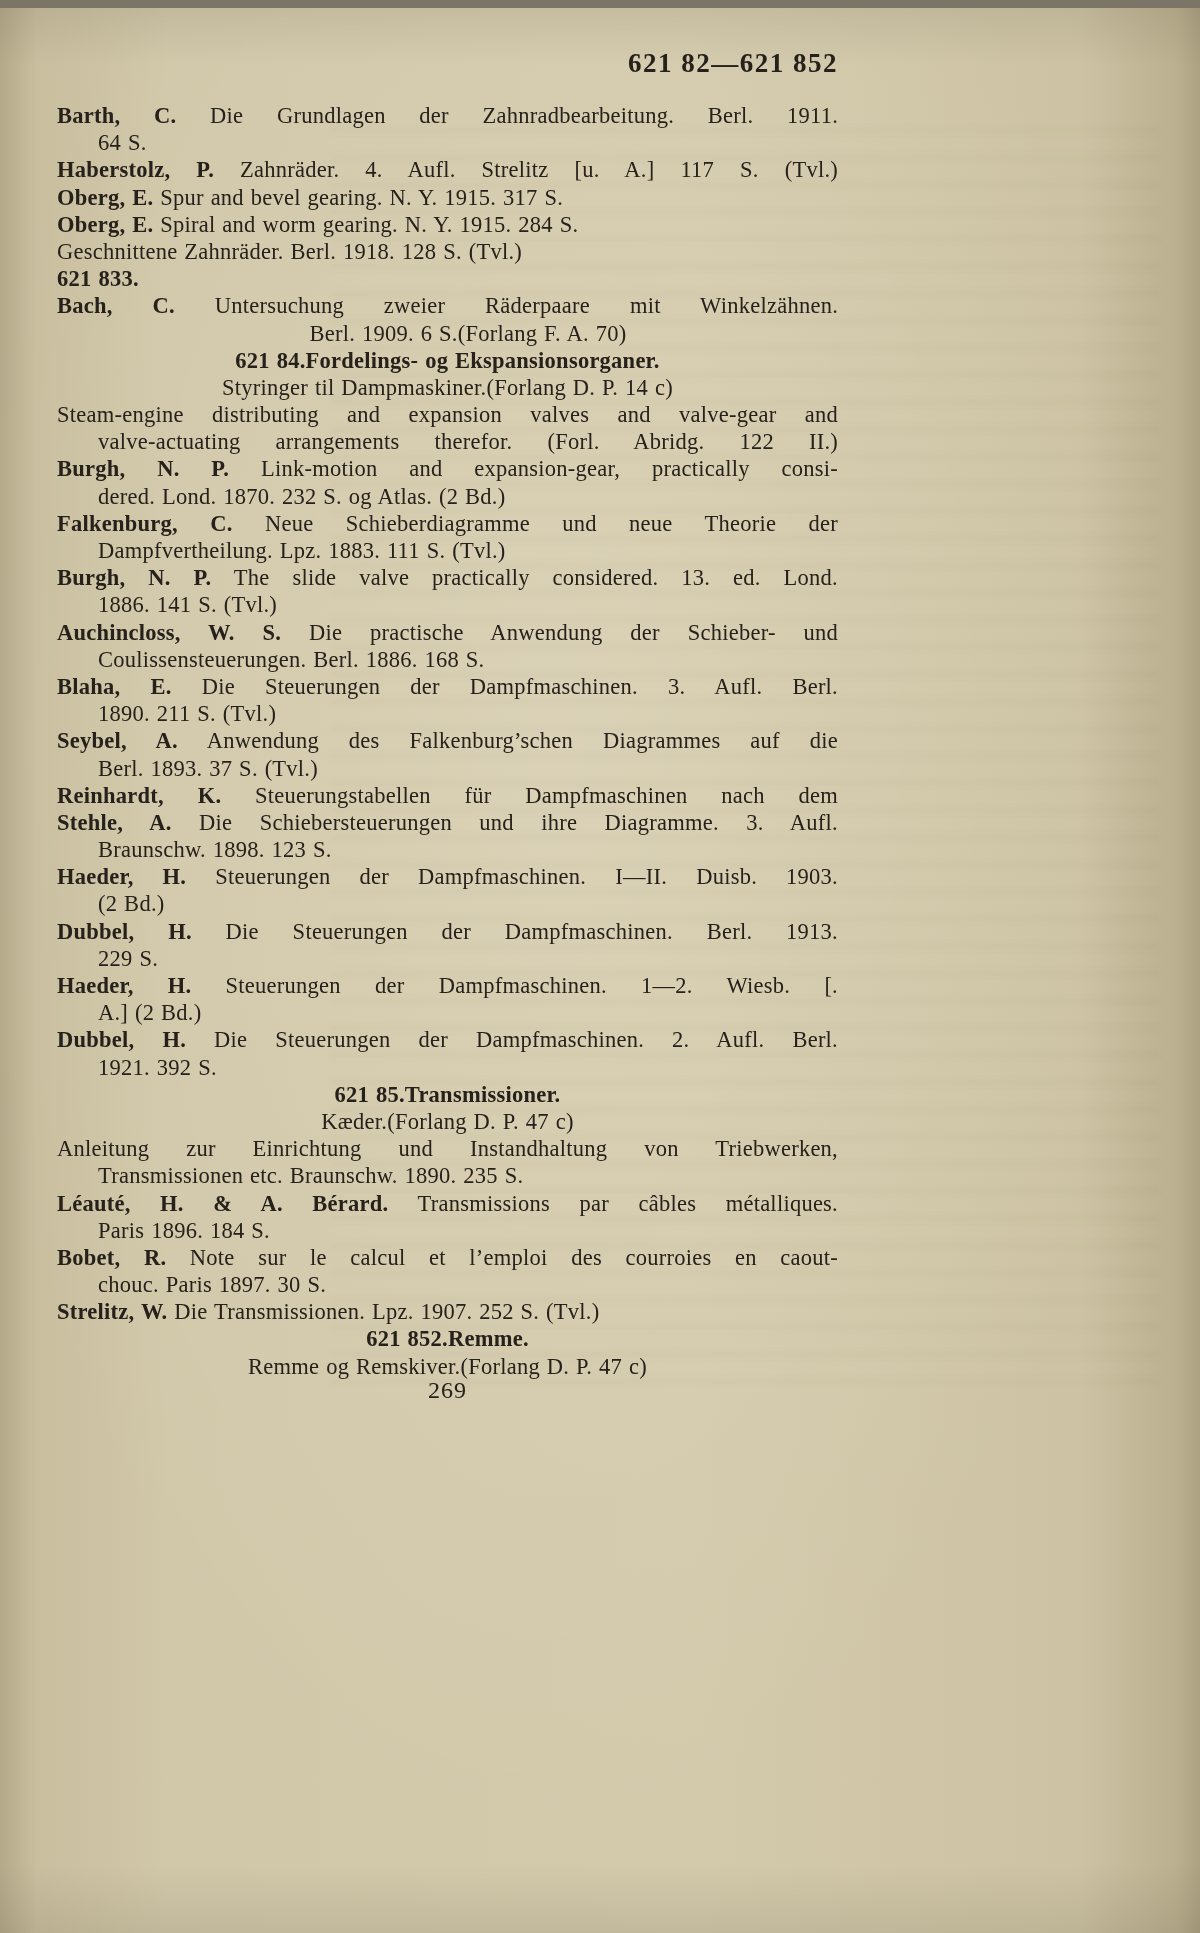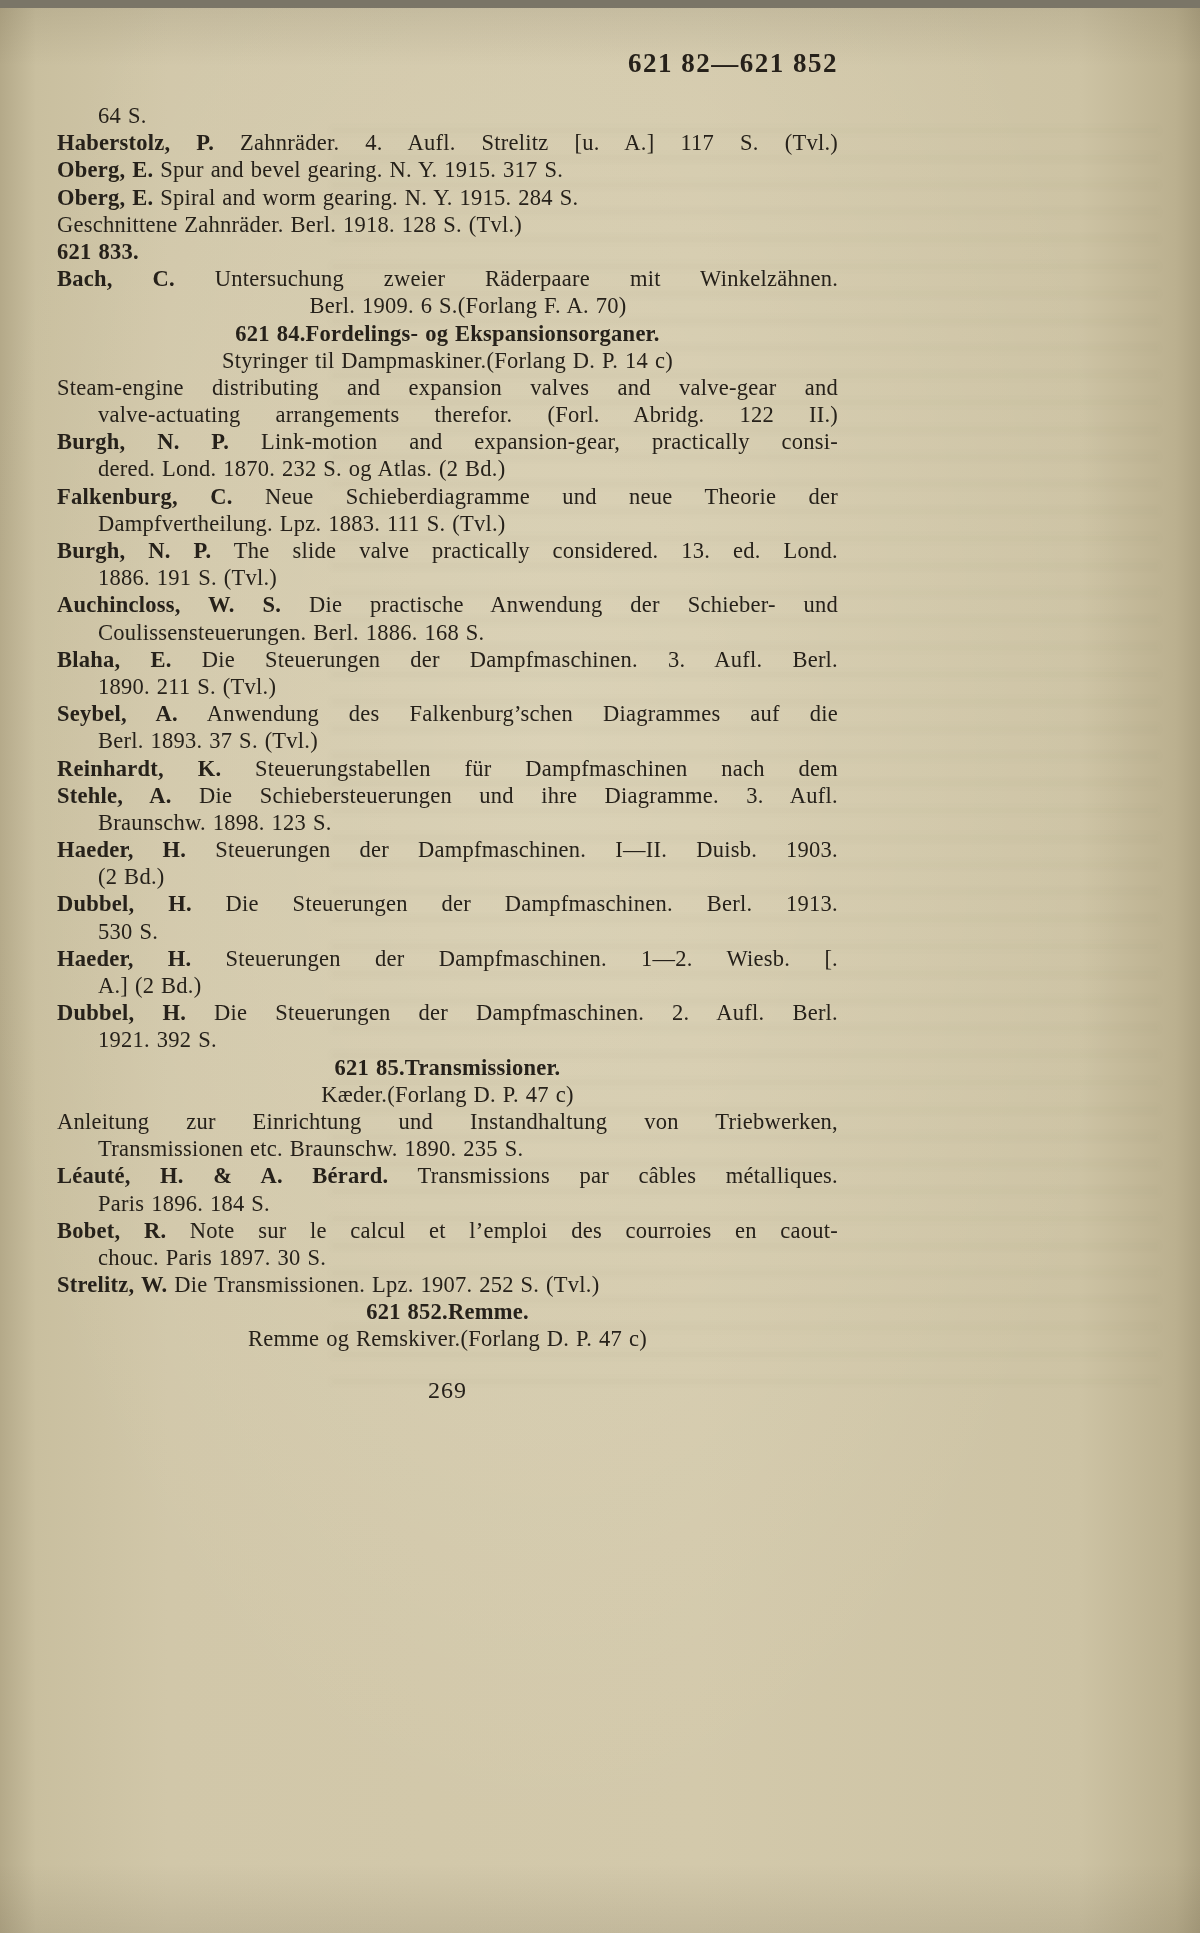--- a/index.html
+++ b/index.html
@@ -70,20 +70,21 @@
     letter-spacing: 1px;
   }
 </style>
 </head>
 <body>
 
 <div class="page">
   <div class="bleed"></div>
   <div class="header-line">621 82—621 852</div>
   <div class="text-block">
+      <div class="ln just"><span class="left"><b>Barth, C.</b> Die Grundlagen der Zahnradbearbeitung. Berl. 1911.</span></div>
       <div class="ln ind"><span class="left">64 S.</span></div>
       <div class="ln just"><span class="left"><b>Haberstolz, P.</b> Zahnräder. 4. Aufl. Strelitz [u. A.] 117 S. (Tvl.)</span></div>
       <div class="ln"><span class="left"><b>Oberg, E.</b> Spur and bevel gearing. N. Y. 1915. 317 S.</span></div>
       <div class="ln"><span class="left"><b>Oberg, E.</b> Spiral and worm gearing. N. Y. 1915. 284 S.</span></div>
       <div class="ln"><span class="left">Geschnittene Zahnräder. Berl. 1918. 128 S. (Tvl.)</span></div>
       <div class="ln"><span class="left"><b>621 833.</b></span></div>
       <div class="ln just"><span class="left"><b>Bach, C.</b> Untersuchung zweier Räderpaare mit Winkelzähnen.</span></div>
       <div class="ln ind split">
         <span class="left">Berl. 1909. 6 S.</span>
         <span class="right">(Forlang F. A. 70)</span>
@@ -96,34 +97,34 @@
         <span class="left">Styringer til Dampmaskiner.</span>
         <span class="right">(Forlang D. P. 14 c)</span>
       </div>
       <div class="ln just"><span class="left">Steam-engine distributing and expansion valves and valve-gear and</span></div>
       <div class="ln ind just"><span class="left">valve-actuating arrangements therefor. (Forl. Abridg. 122 II.)</span></div>
       <div class="ln just"><span class="left"><b>Burgh, N. P.</b> Link-motion and expansion-gear, practically consi-</span></div>
       <div class="ln ind"><span class="left">dered. Lond. 1870. 232 S. og Atlas. (2 Bd.)</span></div>
       <div class="ln just"><span class="left"><b>Falkenburg, C.</b> Neue Schieberdiagramme und neue Theorie der</span></div>
       <div class="ln ind"><span class="left">Dampfvertheilung. Lpz. 1883. 111 S. (Tvl.)</span></div>
       <div class="ln just"><span class="left"><b>Burgh, N. P.</b> The slide valve practically considered. 13. ed. Lond.</span></div>
-      <div class="ln ind"><span class="left">1886. 191 S. (Tvl.)</span></div>
+      <div class="ln ind"><span class="left">1886. 141 S. (Tvl.)</span></div>
       <div class="ln just"><span class="left"><b>Auchincloss, W. S.</b> Die practische Anwendung der Schieber- und</span></div>
       <div class="ln ind"><span class="left">Coulissensteuerungen. Berl. 1886. 168 S.</span></div>
       <div class="ln just"><span class="left"><b>Blaha, E.</b> Die Steuerungen der Dampfmaschinen. 3. Aufl. Berl.</span></div>
       <div class="ln ind"><span class="left">1890. 211 S. (Tvl.)</span></div>
       <div class="ln just"><span class="left"><b>Seybel, A.</b> Anwendung des Falkenburg’schen Diagrammes auf die</span></div>
       <div class="ln ind"><span class="left">Berl. 1893. 37 S. (Tvl.)</span></div>
       <div class="ln just"><span class="left"><b>Reinhardt, K.</b> Steuerungstabellen für Dampfmaschinen nach dem</span></div>
       <div class="ln just"><span class="left"><b>Stehle, A.</b> Die Schiebersteuerungen und ihre Diagramme. 3. Aufl.</span></div>
       <div class="ln ind"><span class="left">Braunschw. 1898. 123 S.</span></div>
       <div class="ln just"><span class="left"><b>Haeder, H.</b> Steuerungen der Dampfmaschinen. I—II. Duisb. 1903.</span></div>
       <div class="ln ind"><span class="left">(2 Bd.)</span></div>
       <div class="ln just"><span class="left"><b>Dubbel, H.</b> Die Steuerungen der Dampfmaschinen. Berl. 1913.</span></div>
-      <div class="ln ind"><span class="left">530 S.</span></div>
+      <div class="ln ind"><span class="left">229 S.</span></div>
       <div class="ln just"><span class="left"><b>Haeder, H.</b> Steuerungen der Dampfmaschinen. 1—2. Wiesb. [.</span></div>
       <div class="ln ind"><span class="left">A.] (2 Bd.)</span></div>
       <div class="ln just"><span class="left"><b>Dubbel, H.</b> Die Steuerungen der Dampfmaschinen. 2. Aufl. Berl.</span></div>
       <div class="ln ind"><span class="left">1921. 392 S.</span></div>
       <div class="ln split">
         <span class="left"><b>621 85.</b></span>
         <span class="right b">Transmissioner.</span>
       </div>
       <div class="ln split">
         <span class="left">Kæder.</span>

